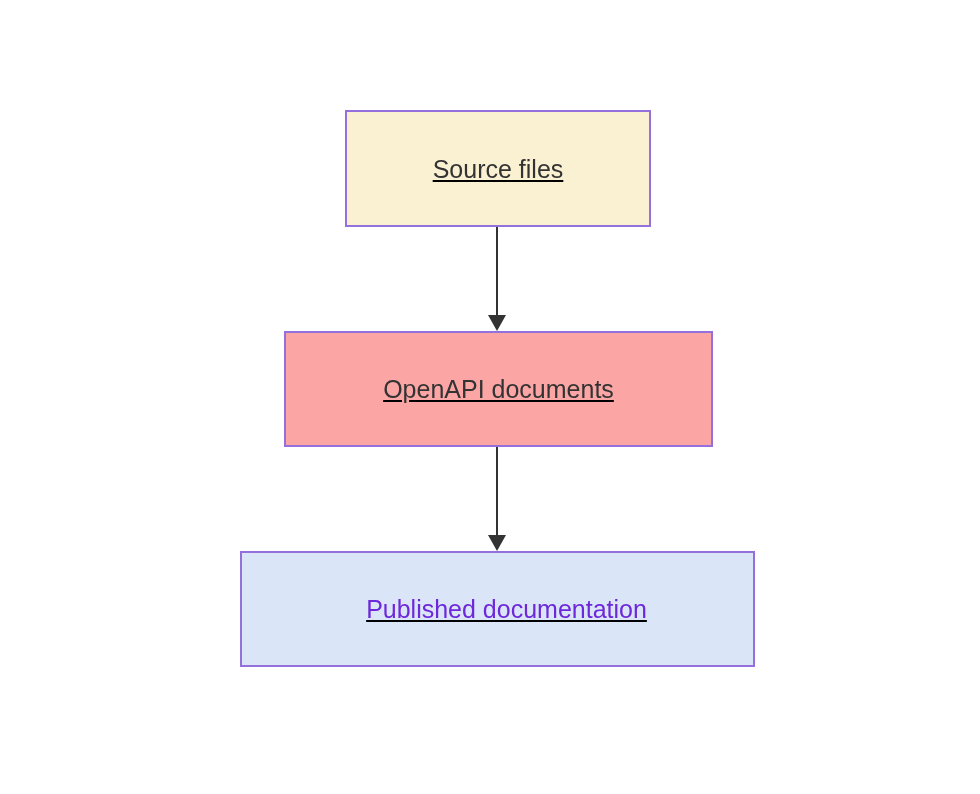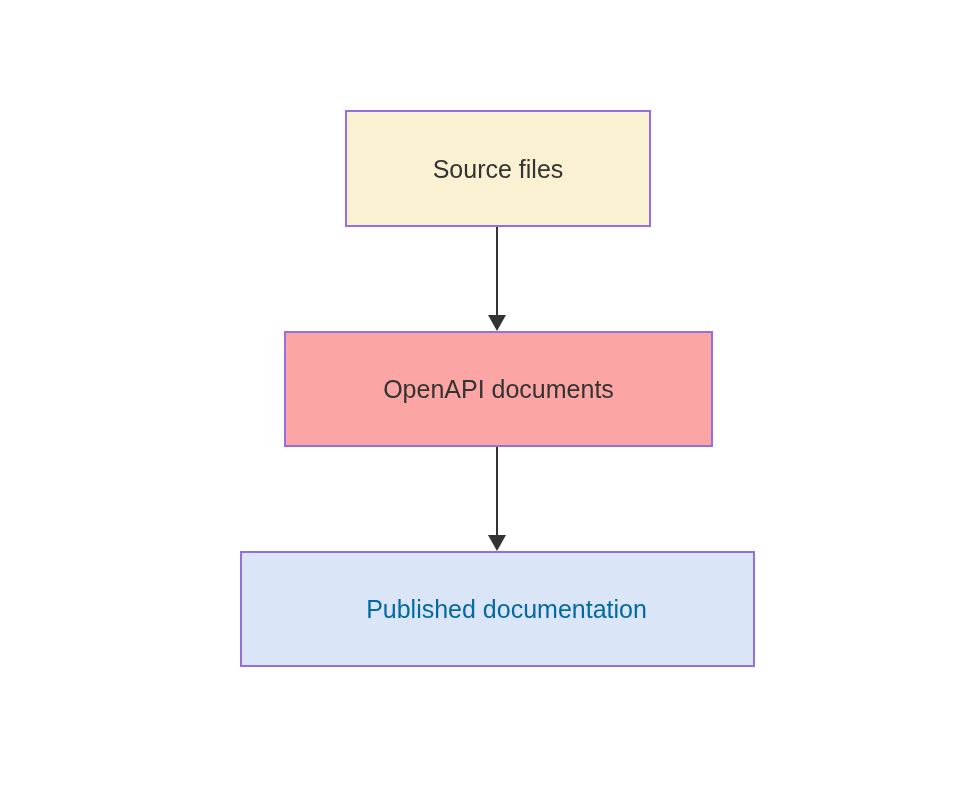--- a/index.html
+++ b/index.html
@@ -15,20 +15,21 @@
     font-family: "Liberation Sans", "DejaVu Sans", sans-serif;
     overflow: hidden;
   }
   .node {
     position: absolute;
     box-sizing: border-box;
     border: 2px solid #9370DB; 
     display: flex;
     align-items: center;
     justify-content: center;
+    text-decoration: underline;
   }
   .node-label {
     font-size: 25px;
     line-height: 1.2;
     color: #333333;
     white-space: nowrap;
   }
   .edge-line {
     position: absolute;
     width: 2px;
@@ -64,16 +65,16 @@
   <div class="edge-arrowhead" id="edge1-head" style="border-top-color: rgb(51, 51, 51);"></div>
 
   <div class="node" id="node-openapi" style="background-color: #fca5a5; border-color: rgb(147, 112, 219);">
     <span class="node-label" style="color: rgb(51, 51, 51);">OpenAPI documents</span>
   </div>
 
   <div class="edge-line" id="edge2-line" style="background-color: rgb(51, 51, 51);"></div>
   <div class="edge-arrowhead" id="edge2-head" style="border-top-color: rgb(51, 51, 51);"></div>
 
   <div class="node" id="node-published" style="background-color: rgb(219, 229, 248); border-color: rgb(147, 112, 219);">
-    <span class="node-label" style="color: #0369a1; margin-left: 18px;">Published documentation</span>
+    <span class="node-label" style="color: #6d28d9; margin-left: 18px;">Published documentation</span>
   </div>
 
 </div>
 
 </body></html>

